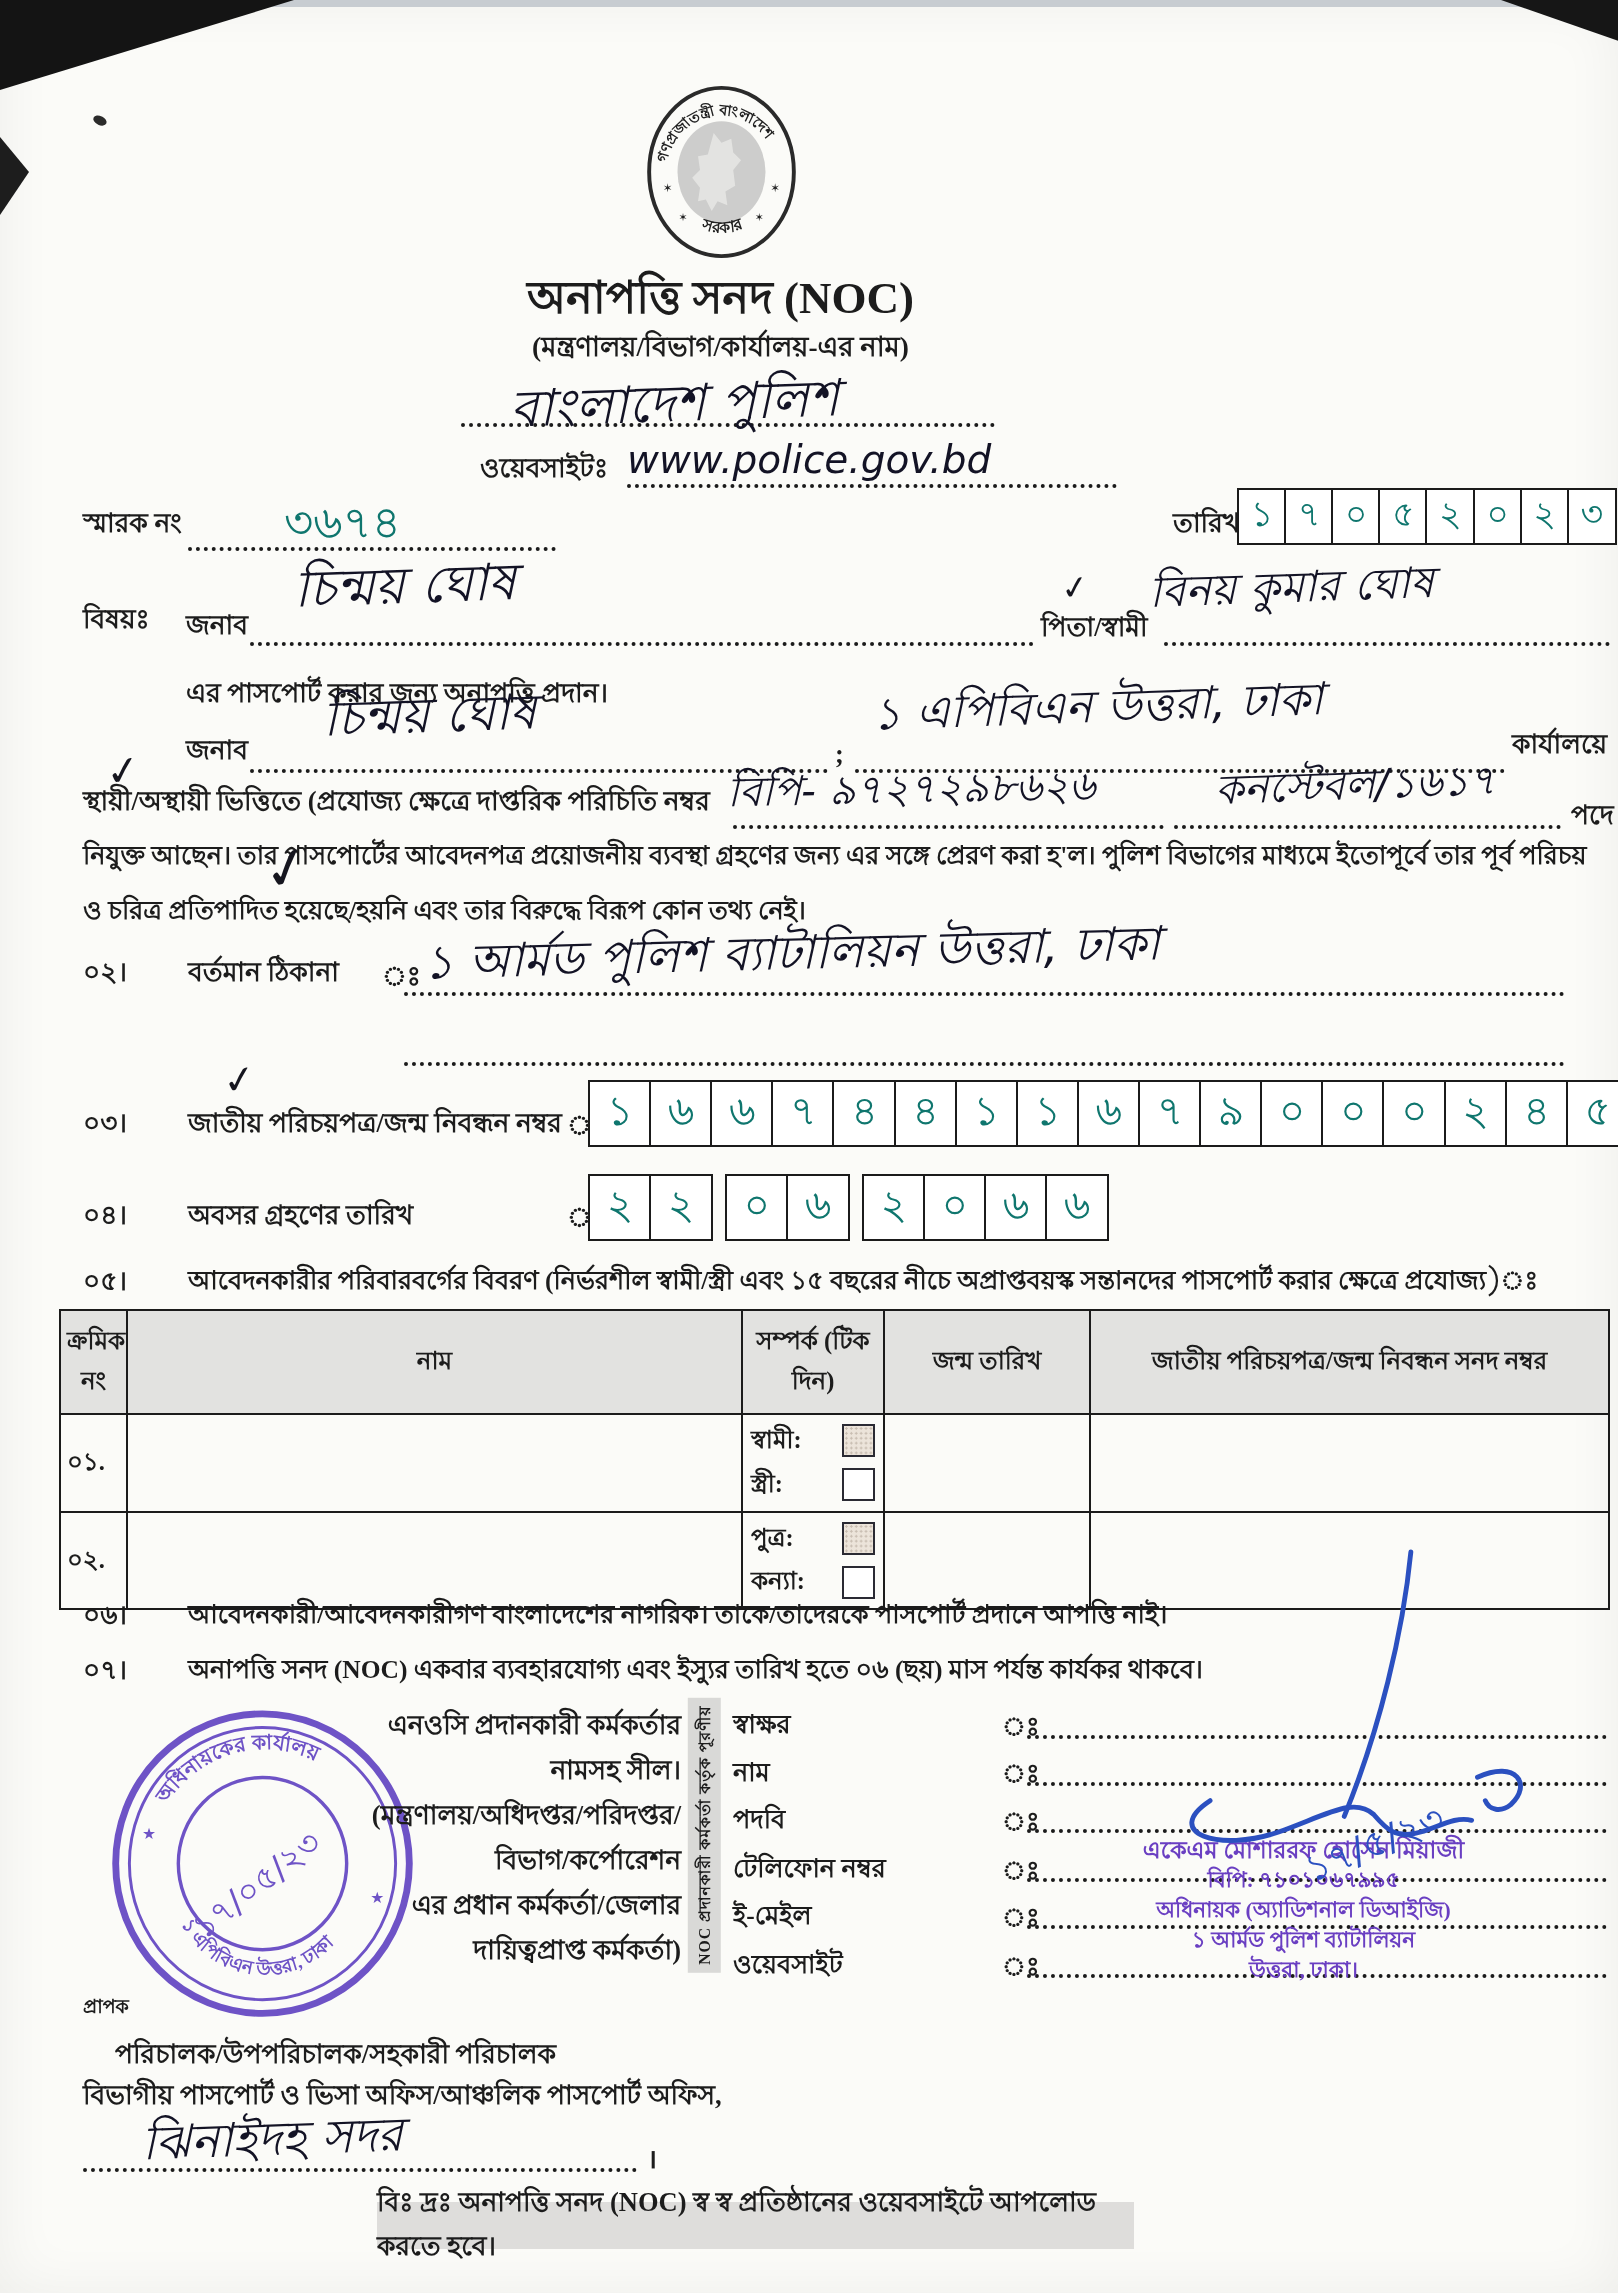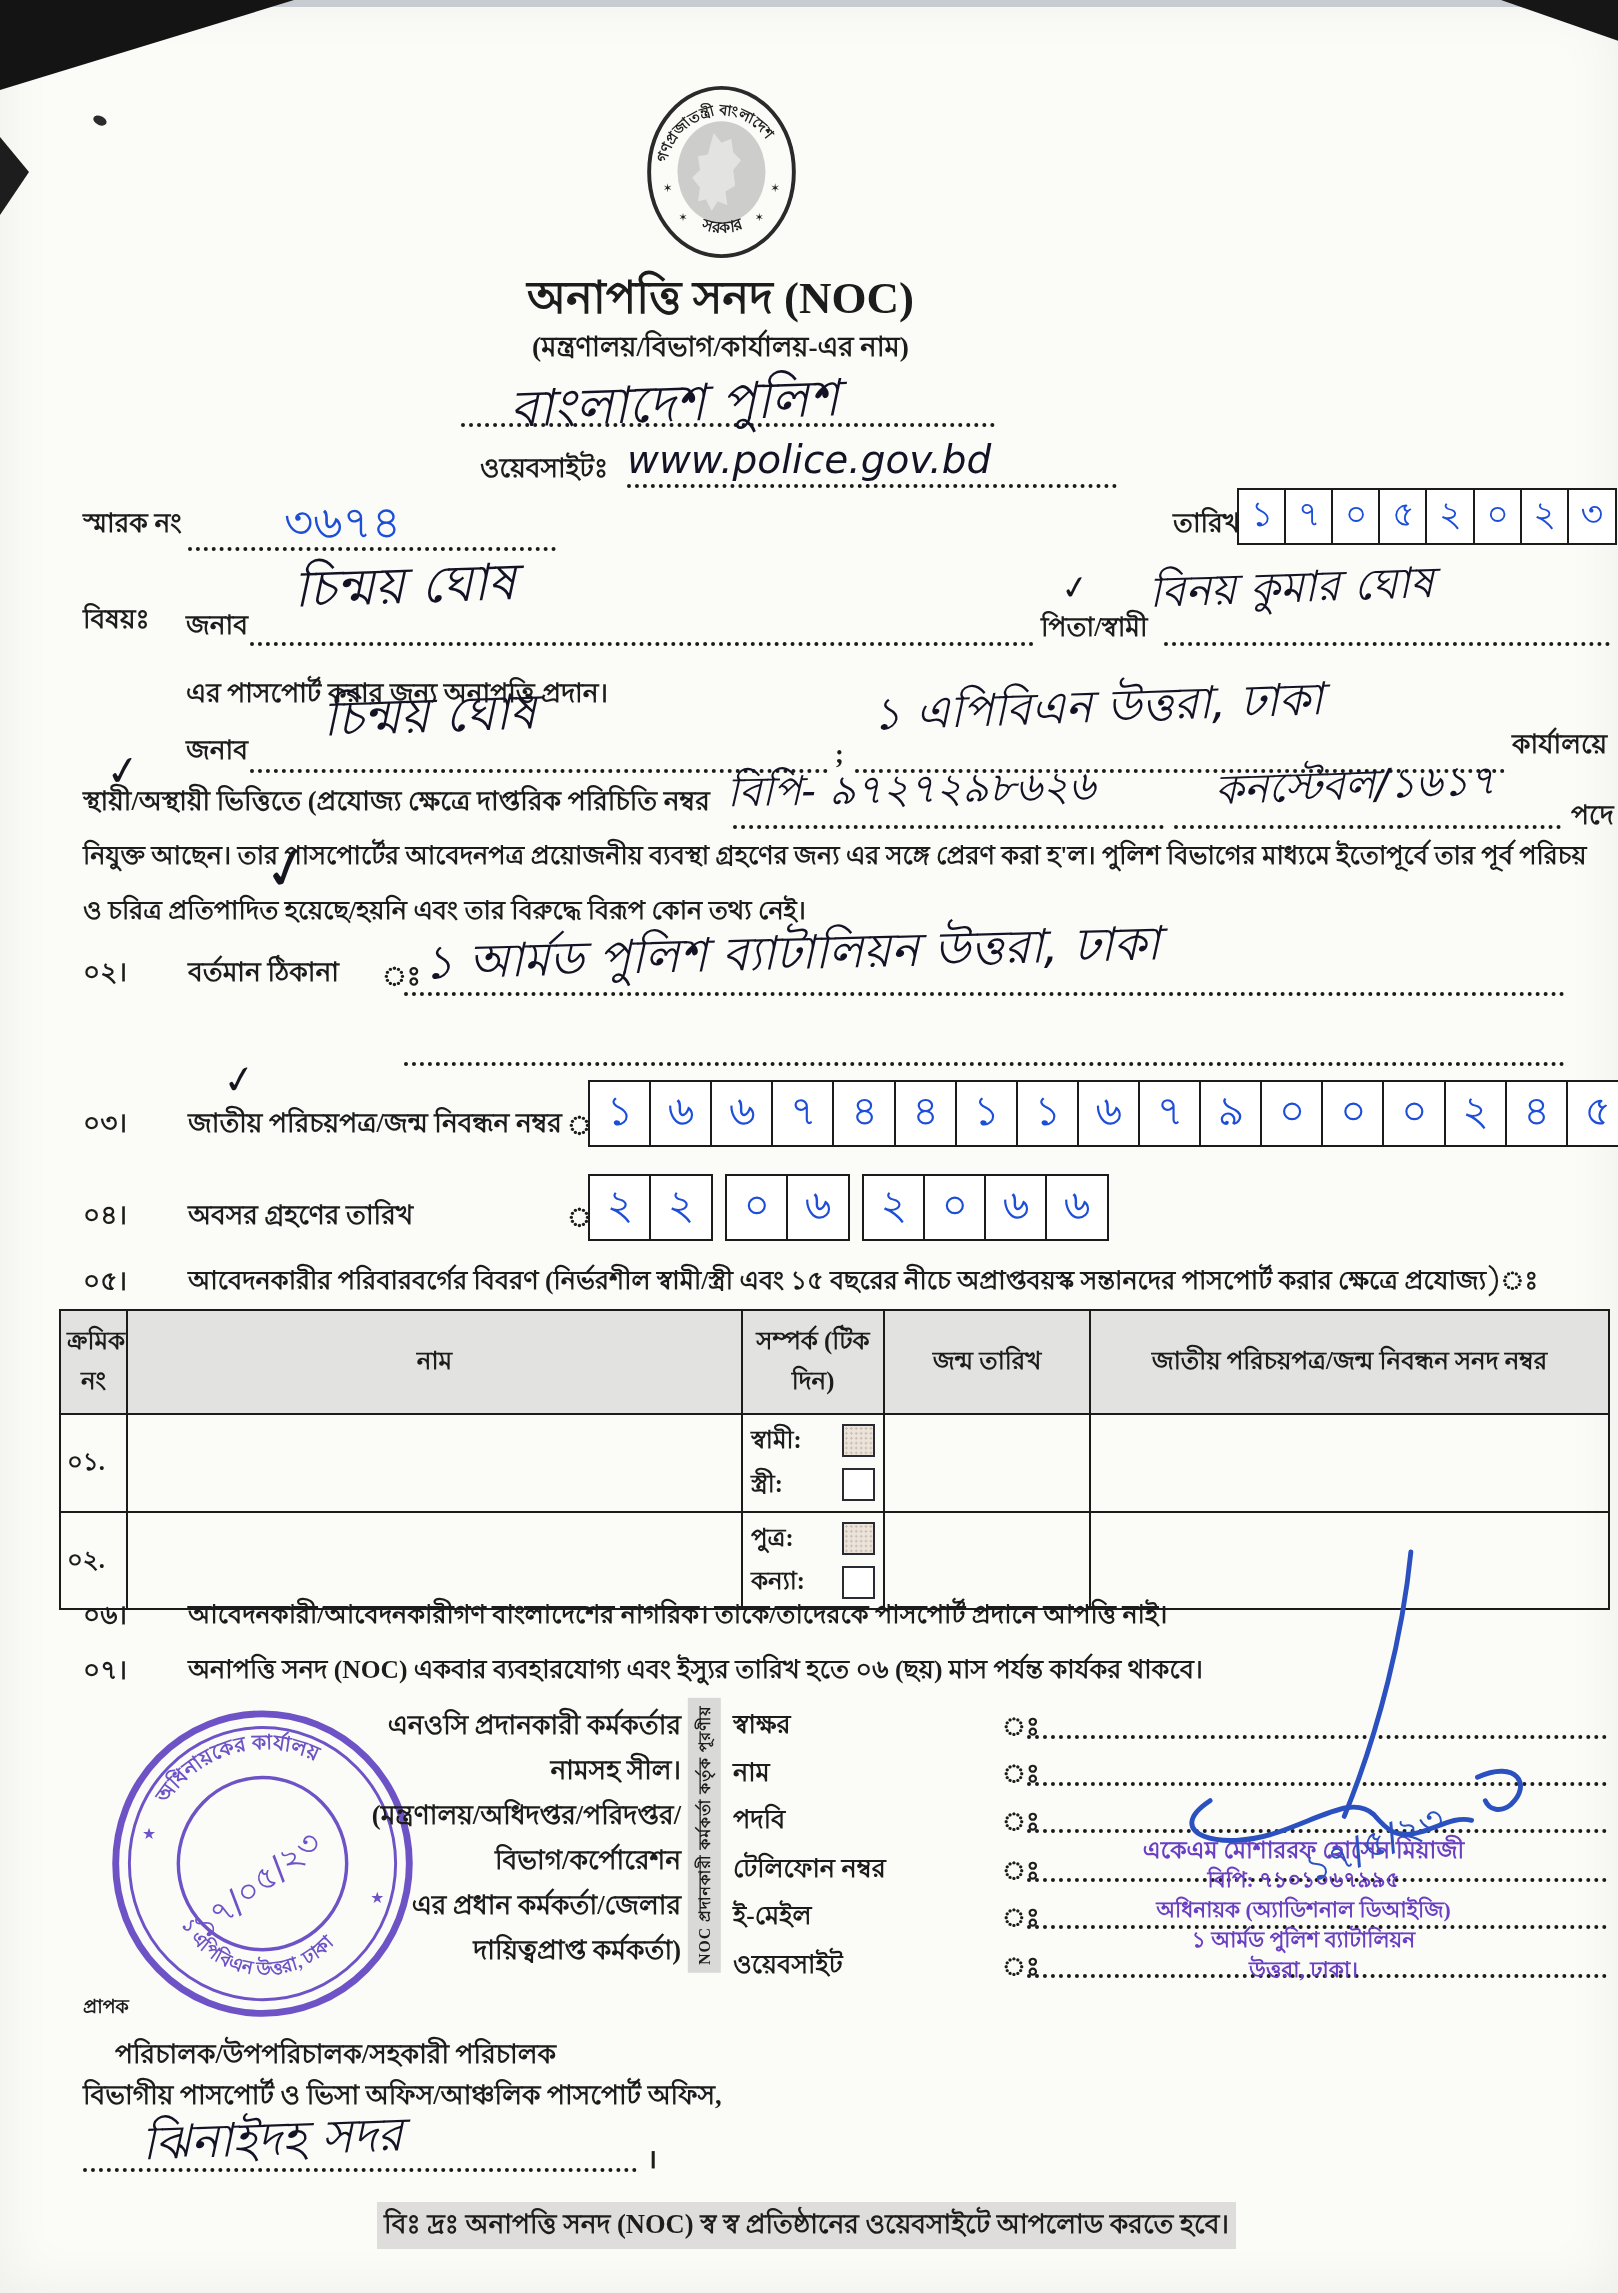--- a/index.html
+++ b/index.html
@@ -4,21 +4,21 @@
 <style>
   html,body{margin:0;padding:0;background:#9a9a9a;}
   .page{position:relative;width:1618px;height:2294px;margin:0 auto;background:#fbfbf8;
         font-family:"Liberation Serif",serif;color:#1c1c1c;overflow:hidden;
         box-shadow:inset 0 0 59px rgba(0,0,0,0.06);}
   .abs{position:absolute;}
   .b{font-weight:bold;}
   .printed{font-weight:bold;font-size:26.5px;line-height:1.3;}
   .dots{height:0;border-bottom:4.9px dotted #1b1b1b;}
   .hw{font-family:"DejaVu Sans",sans-serif;color:#131325;font-style:italic;white-space:nowrap;}
-  .hwd{font-family:Liberation Sans, sans-serif;color:#1d4ed8;}
+  .hwd{font-family:Liberation Sans, sans-serif;color:#0f766e;}
   .boxrow{display:flex;}
   .cellbox{width:60px;height:63px;border:2.9px solid #1b1b1b;margin-left:-2.9px;
            display:flex;align-items:center;justify-content:center;
            font-size:41px;background:#fff;}
   .cellbox:first-child{margin-left:0;}
   .dcell{width:46px;height:53px;font-size:35px;}
   .check{font-family:"DejaVu Sans",sans-serif;color:#16161f;font-weight:bold;transform:rotate(-8deg);}
   table.fam{border-collapse:collapse;table-layout:fixed;width:1549px;}
   table.fam th,table.fam td{border:2.9px solid #1b1b1b;padding:2px 5.9px;vertical-align:middle;}
   table.fam th{background:#e2e2e0;font-size:24.5px;font-weight:bold;text-align:center;height:98px;}
@@ -297,18 +297,18 @@
     <text x="268" y="318" font-size="38" fill="#2b50c0" font-family="DejaVu Sans,sans-serif" transform="rotate(-22 268 318)" text-anchor="middle">১৭/৫/২৩</text>
   </svg>
 
   <div class="abs printed" style="left:83px;top:1995px;font-size:19px;">প্রাপক</div>
   <div class="abs printed" style="left:83px;top:2037px;font-size:26.5px;margin-left:32px;">পরিচালক/উপপরিচালক/সহকারী পরিচালক</div>
   <div class="abs printed" style="left:83px;top:2078px;font-size:26.5px;">বিভাগীয় পাসপোর্ট ও ভিসা অফিস/আঞ্চলিক পাসপোর্ট অফিস,</div>
   <div class="abs dots" style="left:83px;top:2168px;width:554px;"></div>
   <div class="abs hw" style="left:142px;top:2103px;font-size:47px;transform:rotate(-2deg);">ঝিনাইদহ সদর</div>
   <div class="abs printed" style="left:647px;top:2142px;">।</div>
 
-  <div class="abs footerbar" style="left:377px;top:2202px;width:859px;height:47px;">
+  <div class="abs footerbar" style="left:377px;top:2202px;width:757px;height:47px;">
     <span>বিঃ দ্রঃ অনাপত্তি সনদ (NOC) স্ব স্ব প্রতিষ্ঠানের ওয়েবসাইটে আপলোড করতে হবে।</span>
   </div>
 
 </div>
 
 
 </body></html>

